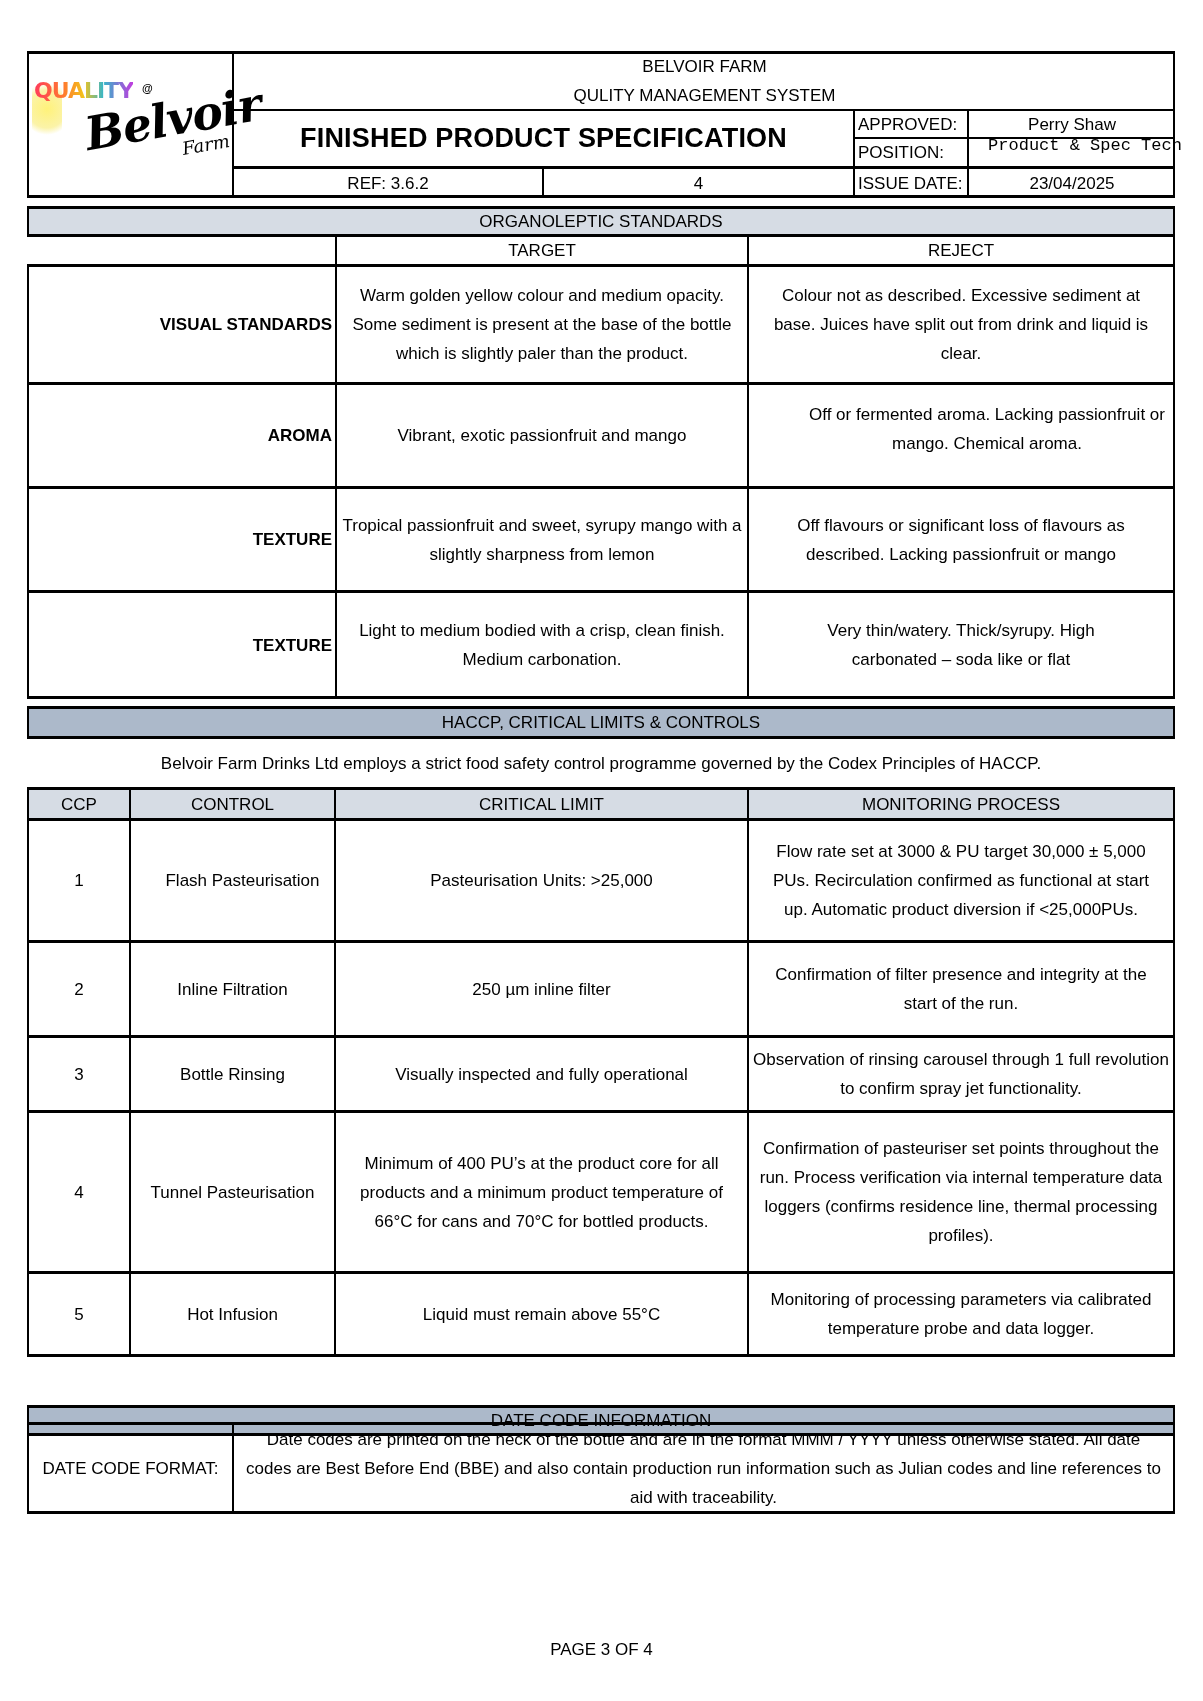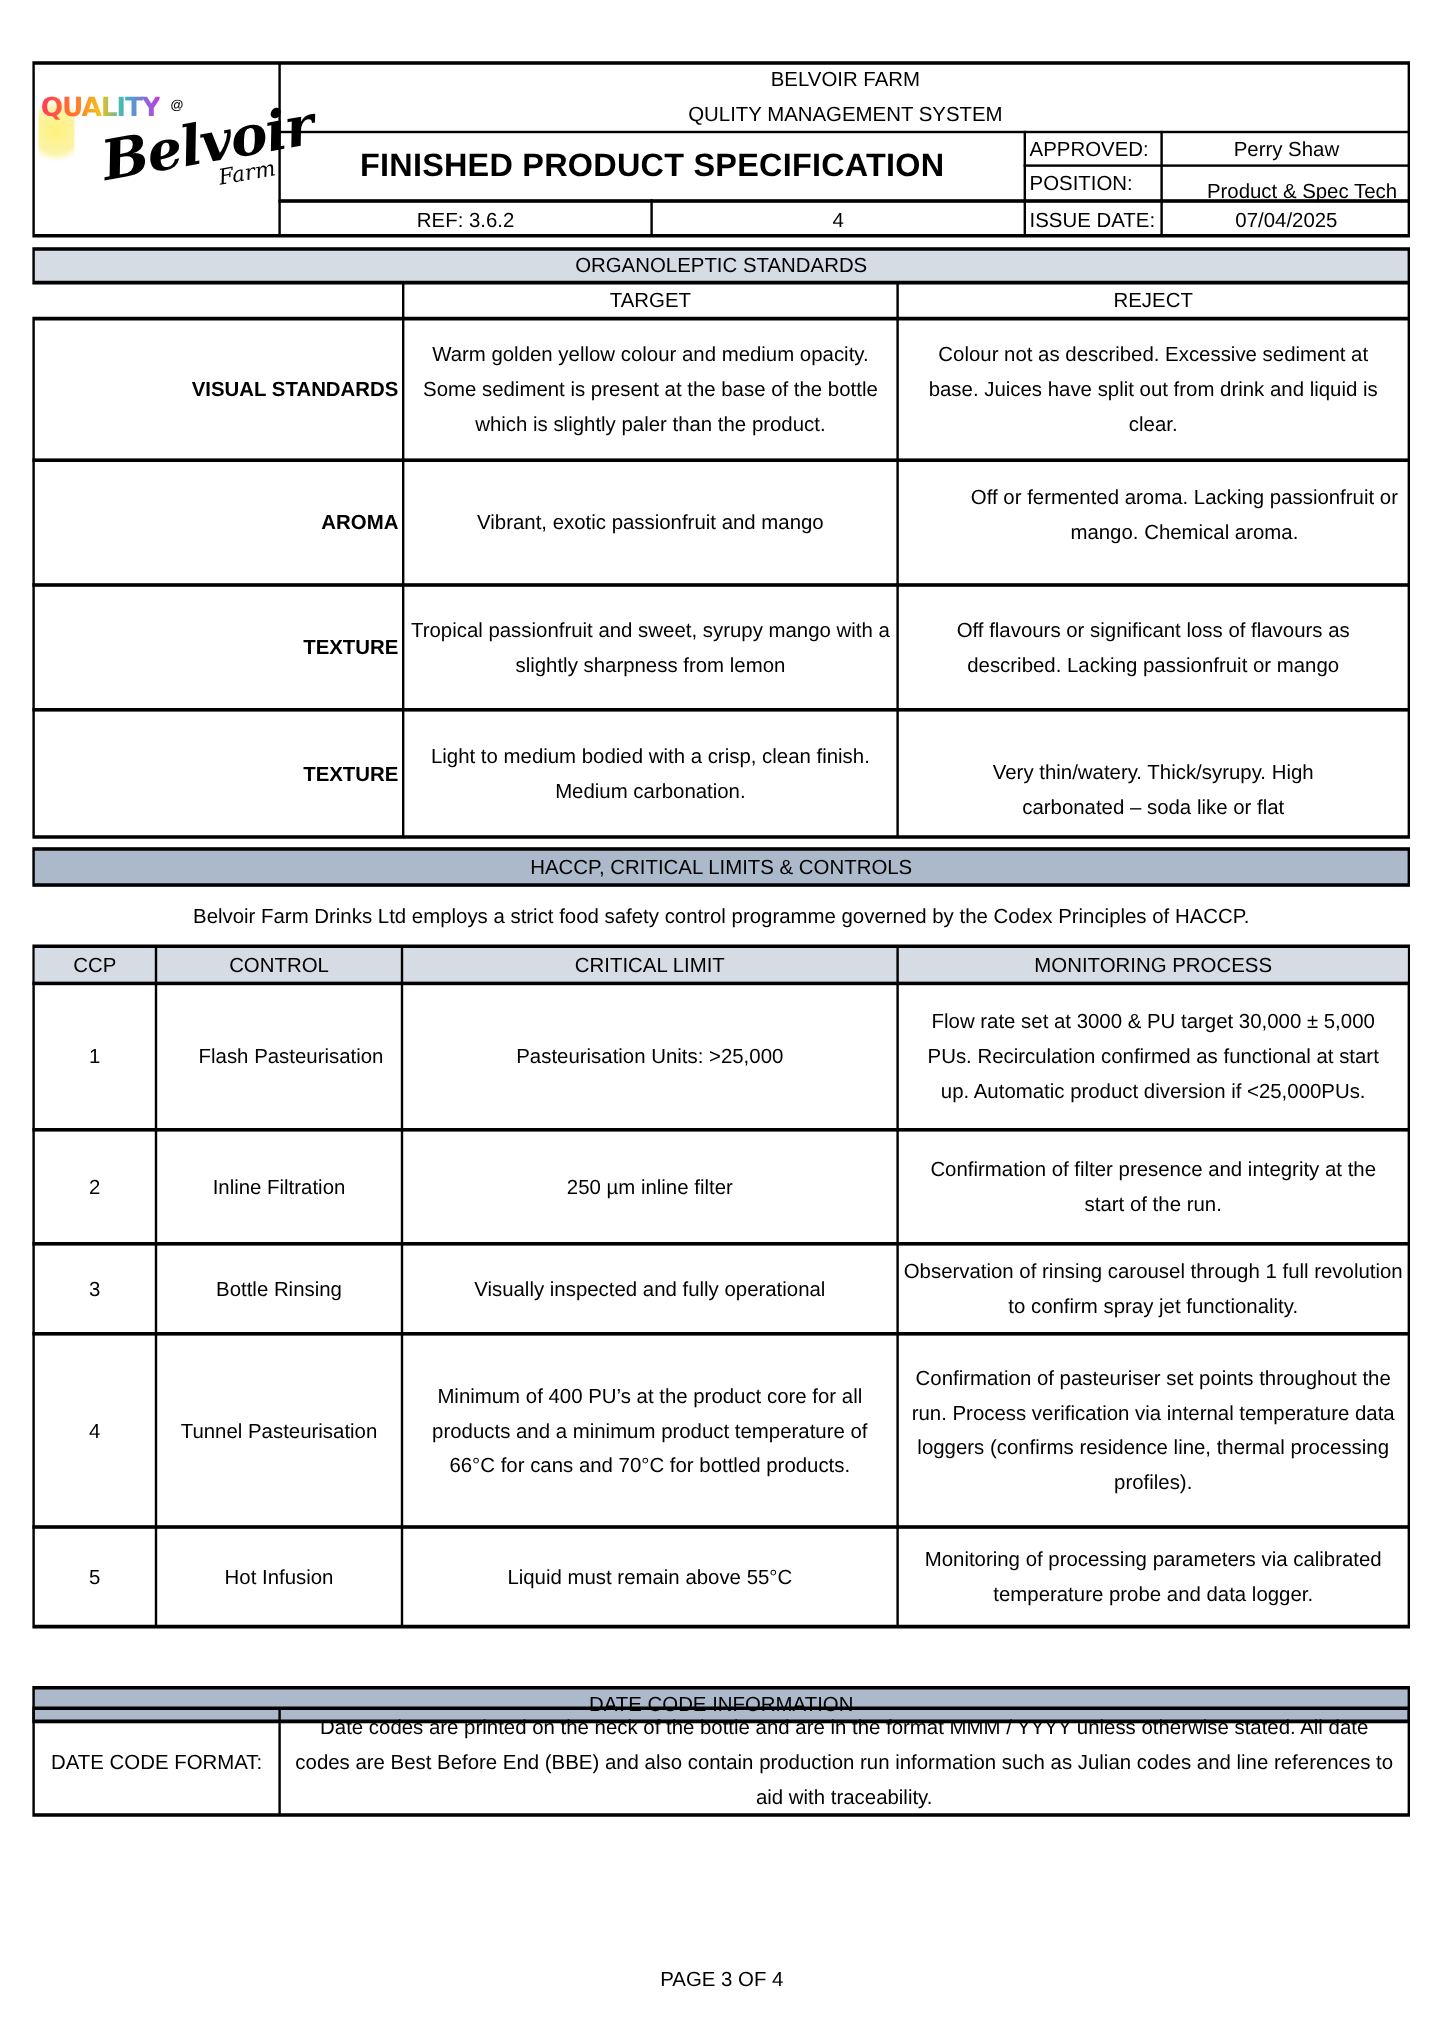--- a/index.html
+++ b/index.html
@@ -41,25 +41,25 @@
   <div class="abs script" style="left:52px;top:20px;font-size:46px;transform:rotate(-10deg);letter-spacing:-1px;">Belvoir</div>
   <div class="abs script" style="left:150px;top:62px;font-size:18px;font-weight:normal;transform:rotate(-10deg);">Farm</div>
 </div>
 
 <div class="cell" style="left:234px;top:52px;width:941px;height:29px;">BELVOIR FARM</div>
 <div class="cell" style="left:234px;top:81px;width:941px;height:29px;">QULITY MANAGEMENT SYSTEM</div>
 <div class="cell title" style="left:234px;top:111px;width:619px;height:55px;">FINISHED PRODUCT SPECIFICATION</div>
 <div class="cell left" style="left:855px;top:111px;width:112px;height:26px;">APPROVED:</div>
 <div class="cell" style="left:969px;top:111px;width:206px;height:26px;">Perry Shaw</div>
 <div class="cell left" style="left:855px;top:139px;width:112px;height:27px;">POSITION:</div>
-<div class="cell" style="left:969px;top:146px;width:232px;height:27px;">Product &amp; Spec Tech</div>
+<div class="cell" style="left:969px;top:132px;width:232px;height:27px;font-family:Liberation Mono, monospace;">Product &amp; Spec Tech</div>
 <div class="cell" style="left:234px;top:169px;width:308px;height:28px;">REF: 3.6.2</div>
 <div class="cell" style="left:544px;top:169px;width:309px;height:28px;">4</div>
 <div class="cell left" style="left:855px;top:169px;width:112px;height:28px;">ISSUE DATE:</div>
-<div class="cell" style="left:969px;top:169px;width:206px;height:28px;">07/04/2025</div>
+<div class="cell" style="left:969px;top:169px;width:206px;height:28px;">23/04/2025</div>
 
 <div class="band band-light" style="left:27px;top:206px;width:1148px;height:31px;">
   <span>ORGANOLEPTIC STANDARDS</span>
 </div>
 
 <div class="abs" style="left:335px;top:236px;width:840px;height:30px;border-right:2px solid #000;border-left:2px solid #000;"></div>
 <div class="vl" style="left:747px;top:236px;height:30px;"></div>
 <div class="cell" style="left:337px;top:236px;width:410px;height:29px;">TARGET</div>
 <div class="cell" style="left:749px;top:236px;width:424px;height:29px;">REJECT</div>
 
@@ -77,21 +77,21 @@
 <div class="cell right bold" style="left:29px;top:385px;width:306px;height:101px;">AROMA</div>
 <div class="cell" style="left:337px;top:385px;width:410px;height:101px;">Vibrant, exotic passionfruit and mango</div>
 <div class="cell" style="left:749px;top:378px;width:424px;height:101px;padding:0 6px;margin-left:26px;">Off or fermented aroma. Lacking passionfruit or mango. Chemical aroma.</div>
 
 <div class="cell right bold" style="left:29px;top:489px;width:306px;height:101px;">TEXTURE</div>
 <div class="cell" style="left:337px;top:489px;width:410px;height:101px;padding:0 2px;">Tropical passionfruit and sweet, syrupy mango with a slightly sharpness from lemon</div>
 <div class="cell" style="left:749px;top:489px;width:424px;height:101px;padding:0 10px;">Off flavours or significant loss of flavours as described. Lacking passionfruit or mango</div>
 
 <div class="cell right bold" style="left:29px;top:593px;width:306px;height:104px;">TEXTURE</div>
 <div class="cell" style="left:337px;top:593px;width:410px;height:104px;padding:0 8px;">Light to medium bodied with a crisp, clean finish. Medium carbonation.</div>
-<div class="cell" style="left:749px;top:606px;width:424px;height:104px;padding:0 35px;">Very thin/watery. Thick/syrupy. High carbonated – soda like or flat</div>
+<div class="cell" style="left:749px;top:593px;width:424px;height:104px;padding:0 35px;">Very thin/watery. Thick/syrupy. High carbonated – soda like or flat</div>
 
 <div class="band band-dark" style="left:27px;top:706px;width:1148px;height:33px;">
   <span>HACCP, CRITICAL LIMITS &amp; CONTROLS</span>
 </div>
 <div class="cell" style="left:27px;top:748px;width:1148px;height:30px;">Belvoir Farm Drinks Ltd employs a strict food safety control programme governed by the Codex Principles of HACCP.</div>
 
 <div class="box" style="left:27px;top:787px;width:1148px;height:570px;border-top-width:3px;"></div>
 <div class="abs band-light" style="left:29px;top:790px;width:1144px;height:28px;"></div>
 <div class="hlt" style="left:27px;top:818px;width:1148px;"></div>
 <div class="vl" style="left:129px;top:788px;height:567px;"></div>

